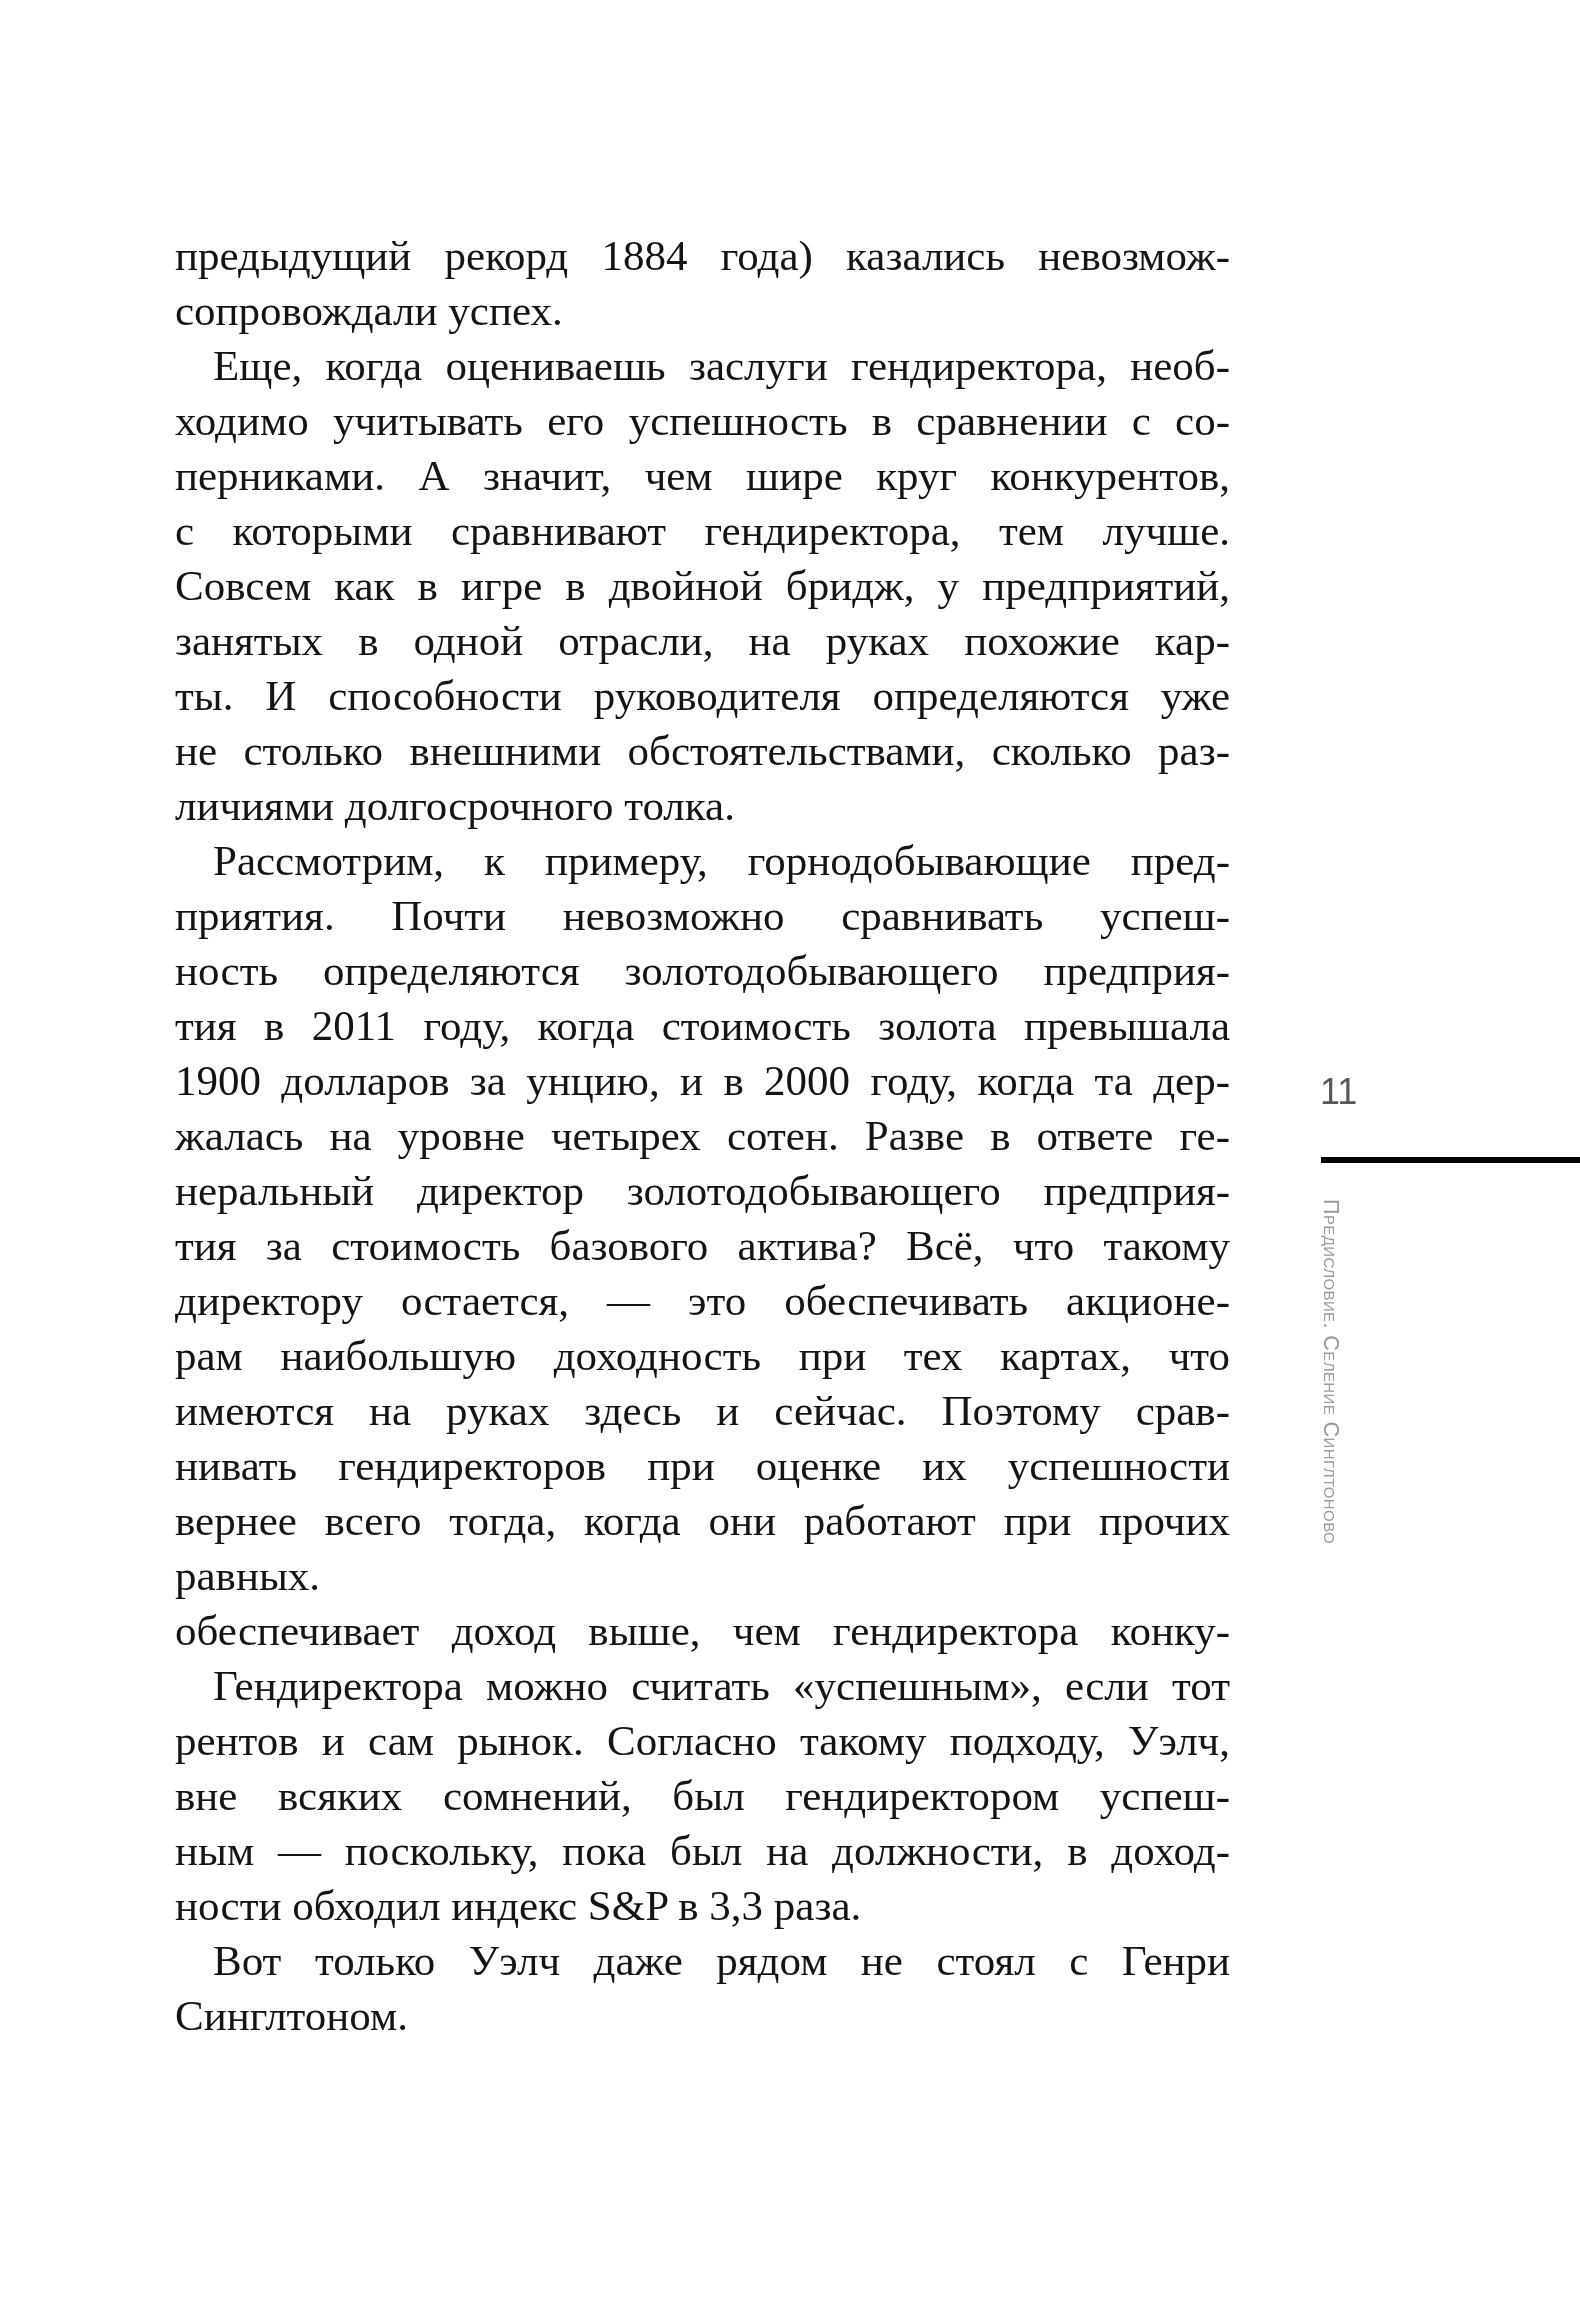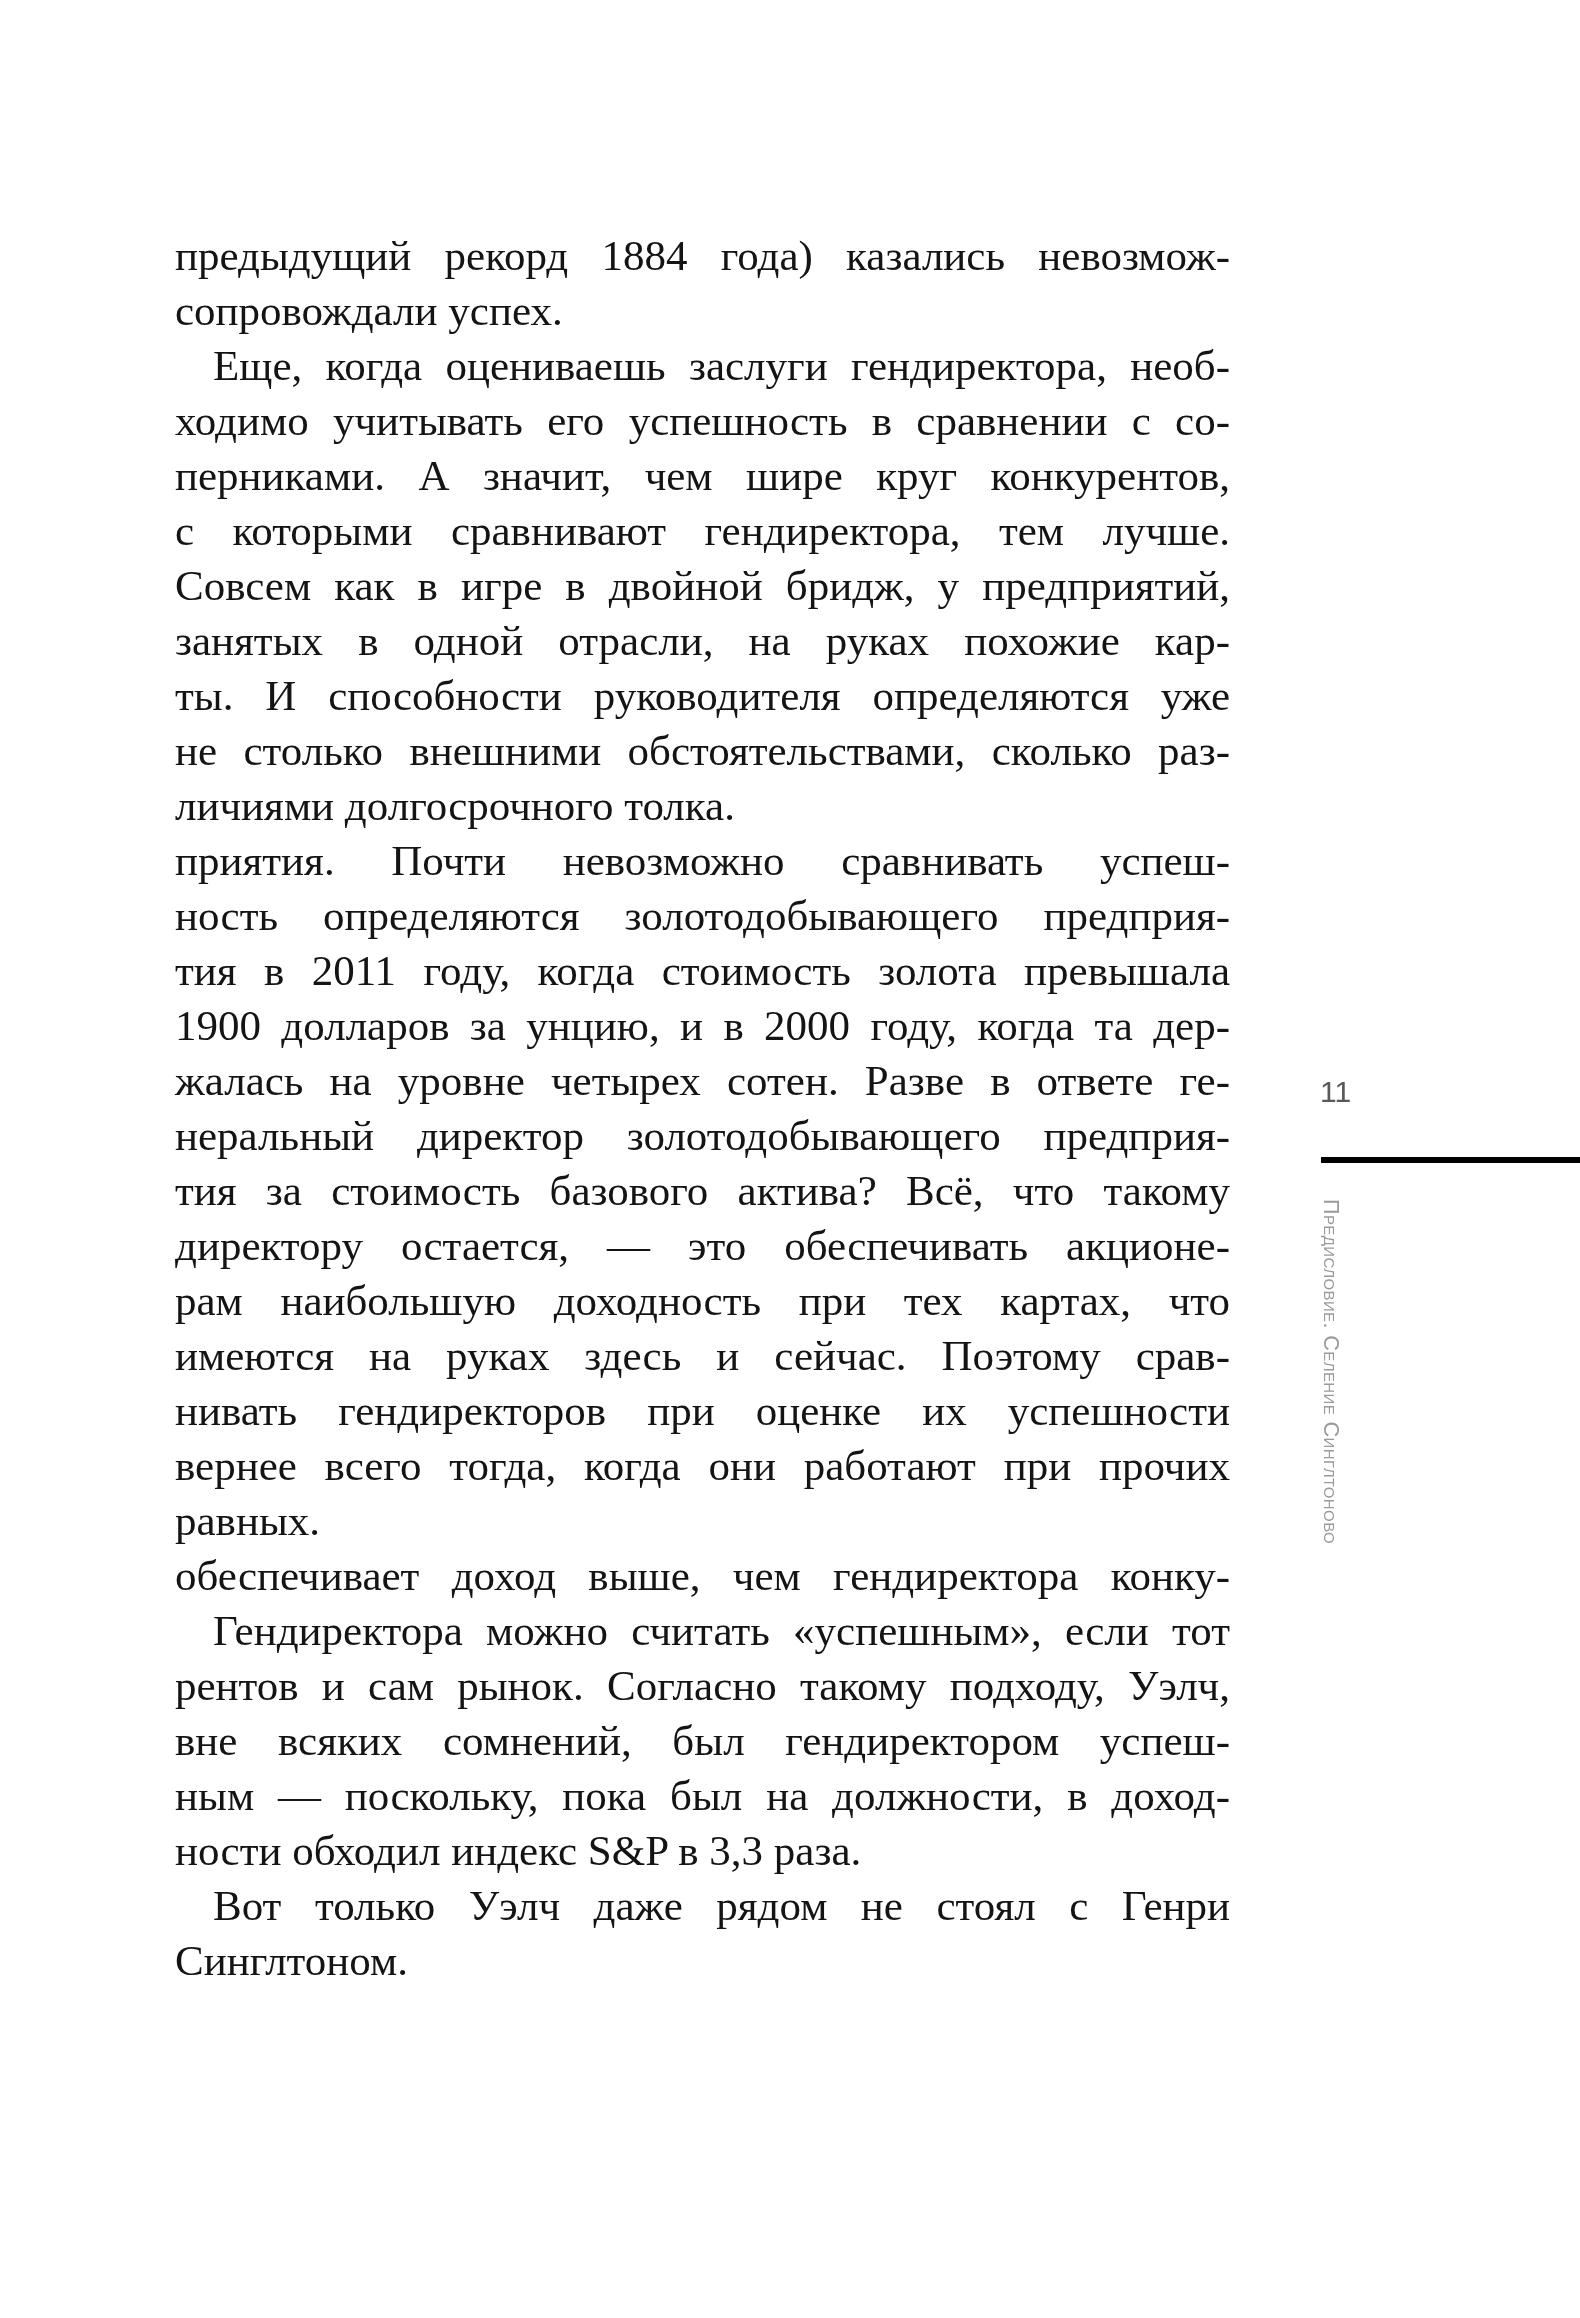--- a/index.html
+++ b/index.html
@@ -30,21 +30,21 @@
     text-align:justify;
     text-align-last:justify;
     white-space:normal;
   }
   .line.indent{text-indent:38px;}
   .line.plast{text-align:right;text-align-last:left;}
   .page-number{
     position:absolute;
     left:1320px;top:1071px;
     font-family:"Liberation Sans","DejaVu Sans",sans-serif;
-    font-size:30px;line-height:42px;
+    font-size:36px;line-height:42px;
     color:var(--pagenum-color);
   }
   .section-rule{
     position:absolute;
     left:1321px;top:1157px;
     width:260px;height:5.6px;
     background:var(--rule-color);
   }
   .running-title{
     position:absolute;
@@ -68,20 +68,21 @@
     <div class="line plast">сопровождали успех.</div>
     <div class="line indent">Еще, когда оцениваешь заслуги гендиректора, необ-</div>
     <div class="line">ходимо учитывать его успешность в сравнении с со-</div>
     <div class="line">перниками. А значит, чем шире круг конкурентов,</div>
     <div class="line">с которыми сравнивают гендиректора, тем лучше.</div>
     <div class="line">Совсем как в игре в двойной бридж, у предприятий,</div>
     <div class="line">занятых в одной отрасли, на руках похожие кар-</div>
     <div class="line">ты. И способности руководителя определяются уже</div>
     <div class="line">не столько внешними обстоятельствами, сколько раз-</div>
     <div class="line plast">личиями долгосрочного толка.</div>
+    <div class="line indent">Рассмотрим, к примеру, горнодобывающие пред-</div>
     <div class="line">приятия. Почти невозможно сравнивать успеш-</div>
     <div class="line">ность определяются золотодобывающего предприя-</div>
     <div class="line">тия в 2011 году, когда стоимость золота превышала</div>
     <div class="line">1900 долларов за унцию, и в 2000 году, когда та дер-</div>
     <div class="line">жалась на уровне четырех сотен. Разве в ответе ге-</div>
     <div class="line">неральный директор золотодобывающего предприя-</div>
     <div class="line">тия за стоимость базового актива? Всё, что такому</div>
     <div class="line">директору остается, — это обеспечивать акционе-</div>
     <div class="line">рам наибольшую доходность при тех картах, что</div>
     <div class="line">имеются на руках здесь и сейчас. Поэтому срав-</div>

